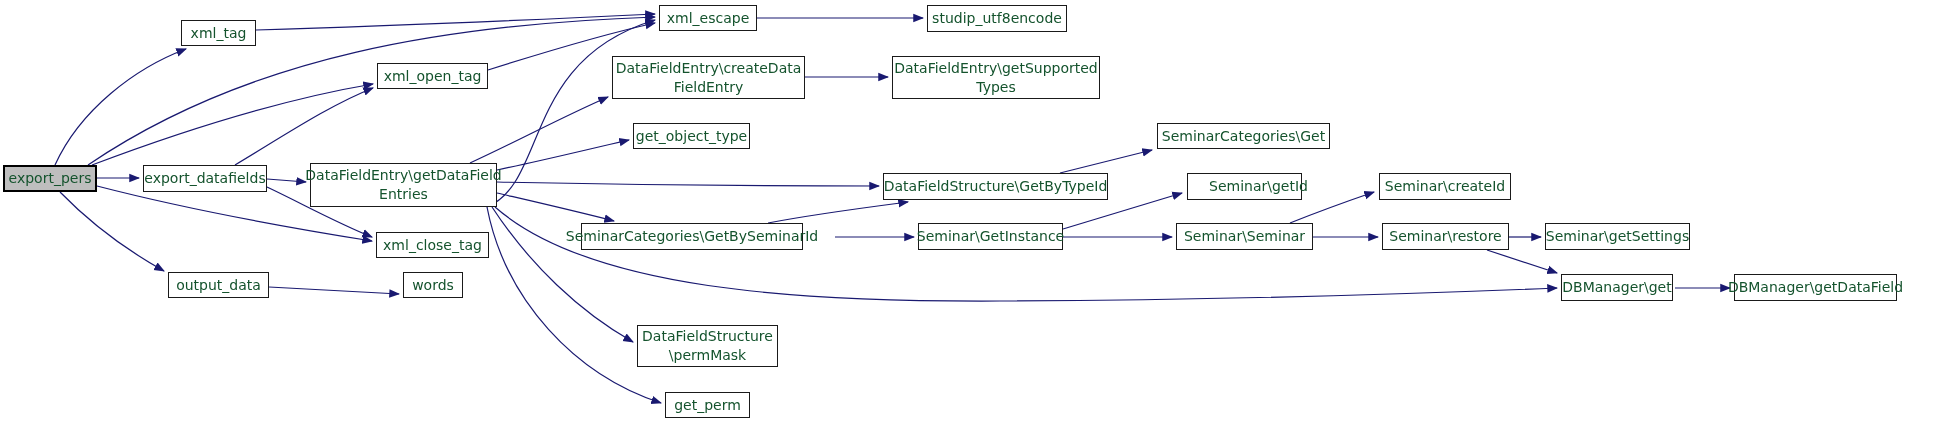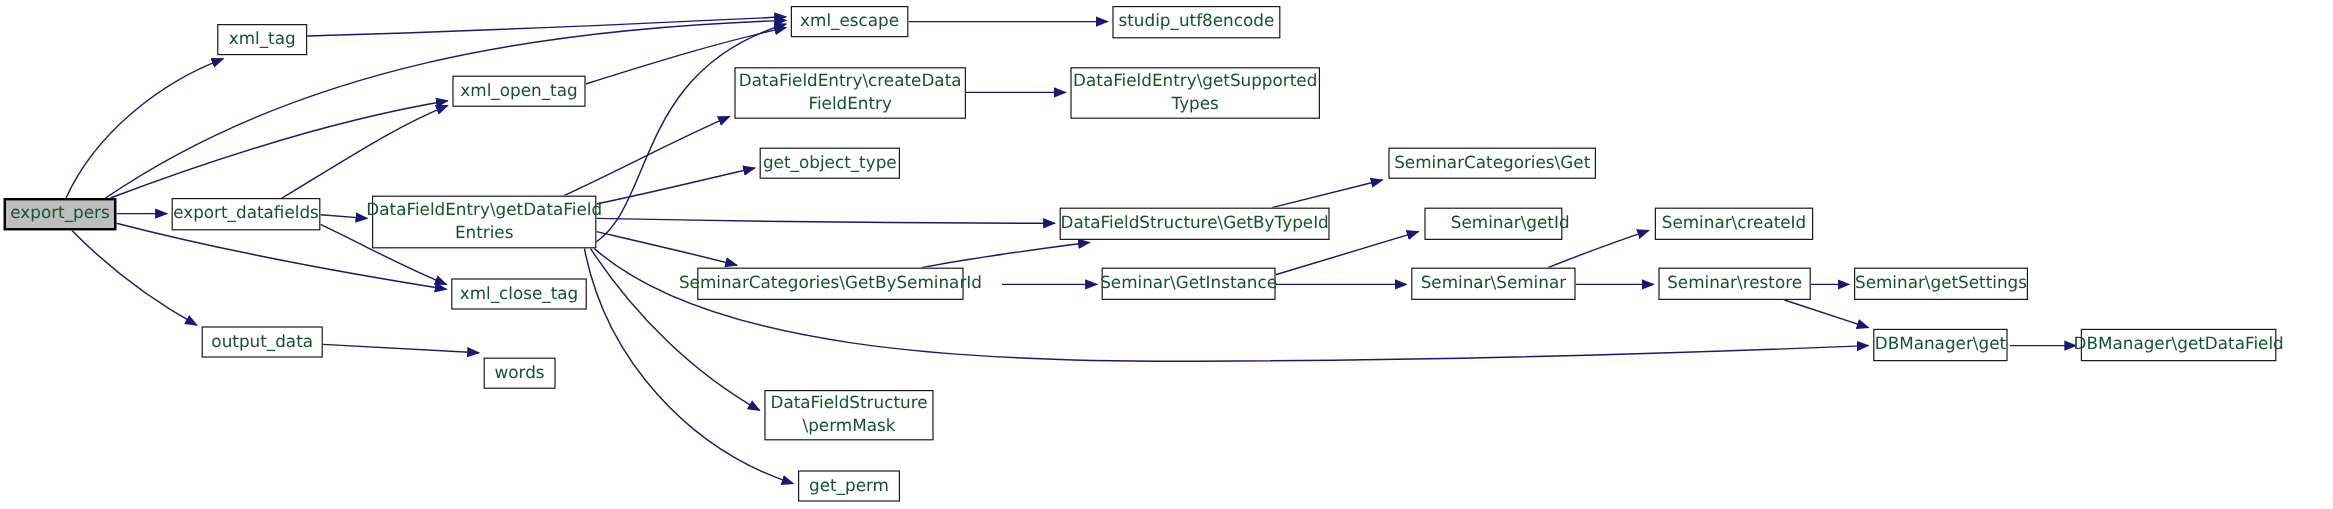--- a/index.html
+++ b/index.html
@@ -63,21 +63,21 @@
 </svg>
 
 <div class="node root" style="left:3px;top:165px;width:94px;height:27px;">export_pers</div>
 <div class="node" style="left:181px;top:20px;width:75px;height:26px;text-align:right;">xml_tag</div>
 <div class="node" style="left:377px;top:63px;width:111px;height:26px;">xml_open_tag</div>
 <div class="node" style="left:143px;top:165px;width:124px;height:27px;">export_datafields</div>
 <div class="node" style="left:310px;top:163px;width:187px;height:44px;">DataFieldEntry\getDataField
 Entries</div>
 <div class="node" style="left:376px;top:232px;width:113px;height:26px;">xml_close_tag</div>
 <div class="node" style="left:168px;top:272px;width:101px;height:26px;">output_data</div>
-<div class="node" style="left:403px;top:298px;width:60px;height:26px;">words</div>
+<div class="node" style="left:403px;top:272px;width:60px;height:26px;">words</div>
 <div class="node" style="left:659px;top:5px;width:98px;height:26px;">xml_escape</div>
 <div class="node" style="left:927px;top:5px;width:140px;height:27px;">studip_utf8encode</div>
 <div class="node" style="left:612px;top:56px;width:193px;height:43px;">DataFieldEntry\createData
 FieldEntry</div>
 <div class="node" style="left:892px;top:56px;width:208px;height:43px;">DataFieldEntry\getSupported
 Types</div>
 <div class="node" style="left:633px;top:123px;width:117px;height:26px;">get_object_type</div>
 <div class="node" style="left:1157px;top:123px;width:173px;height:26px;">SeminarCategories\Get</div>
 <div class="node" style="left:883px;top:173px;width:225px;height:27px;">DataFieldStructure\GetByTypeId</div>
 <div class="node" style="left:1187px;top:173px;width:115px;height:27px;padding-left:28px;">Seminar\getId</div>

